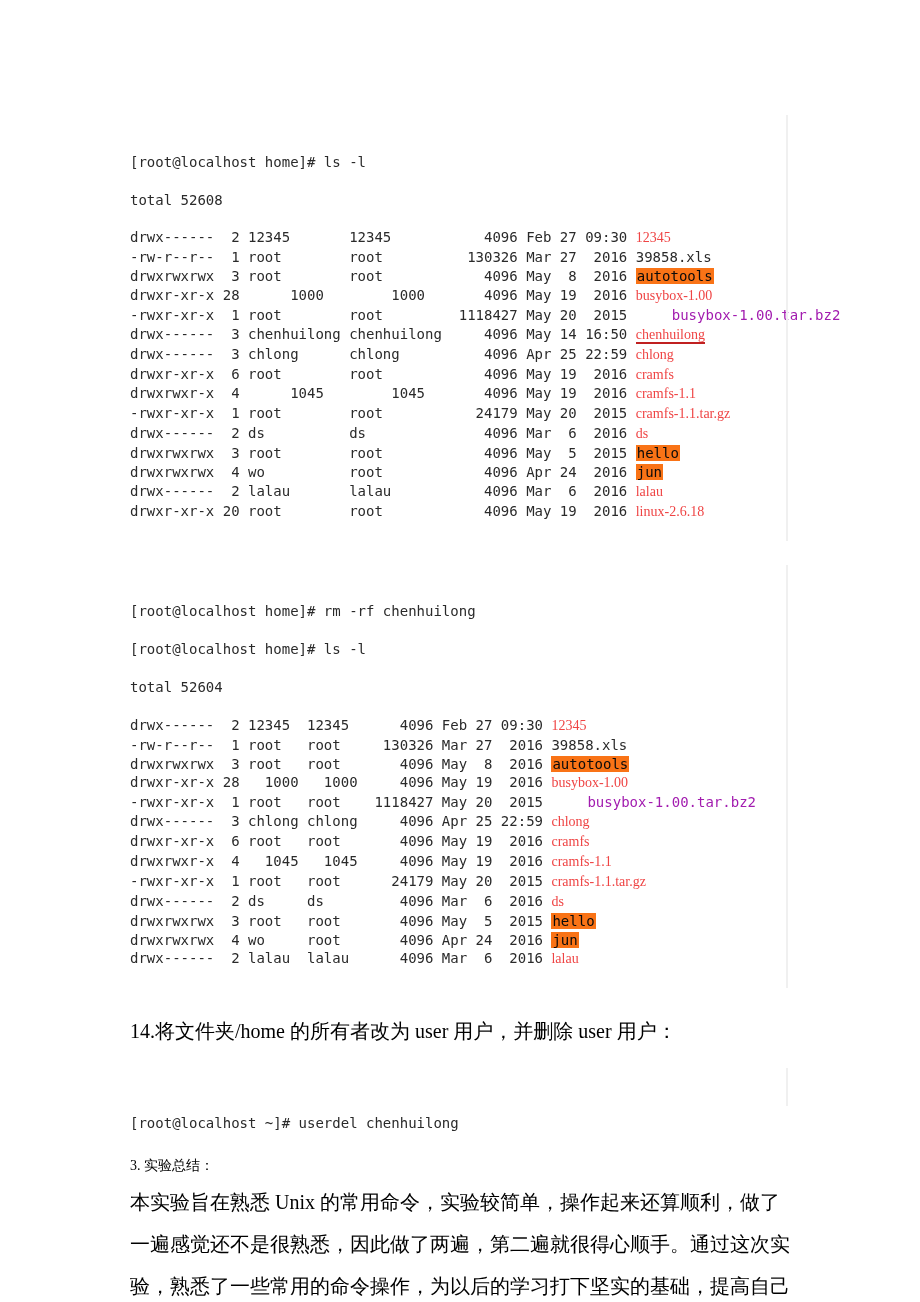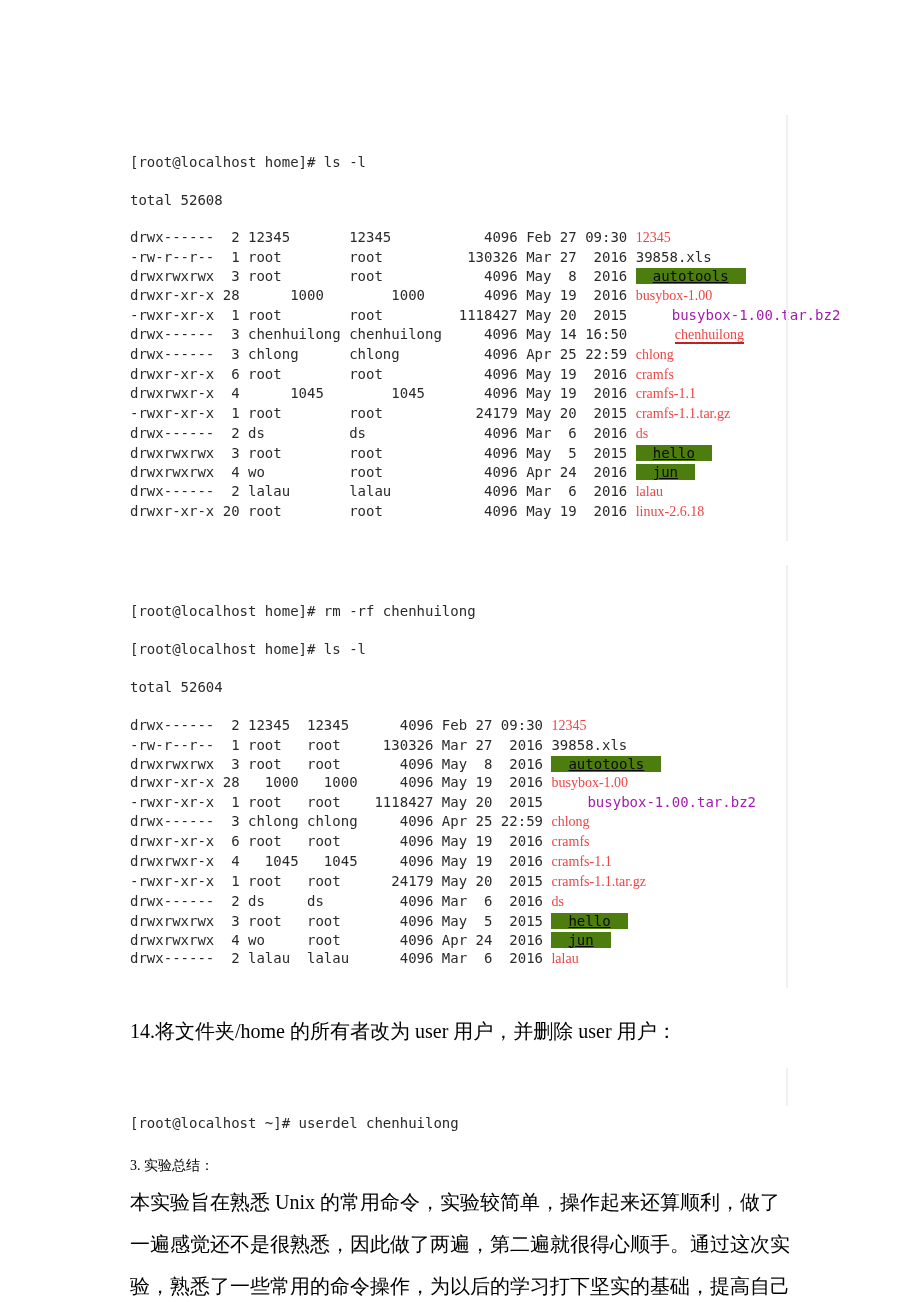--- a/index.html
+++ b/index.html
@@ -15,22 +15,22 @@
       font-family: "Consolas", "DejaVu Sans Mono", monospace;
       font-size: 14px;
       line-height: 1.35;
       white-space: pre;
       color: #2a2a2a;
       margin-bottom: 8px;
       position: relative;
     }
     .blue { color: #ef4444; font-family: Liberation Serif, serif; }
     .red  { color: #a21caf; margin-left: 36px; }
-    .hl   { background: #4d7c0f; color: #0a0a0a; padding: 0 17px; text-decoration: underline; }
-    .underline-red { border-bottom: 2px solid #c02020; margin-left: 39px; }
+    .hl   { background: #f97316; color: #0a0a0a; padding: 0 1px; }
+    .underline-red { border-bottom: 2px solid #c02020; }
     .gap { height: 16px; }
     .doc-text {
       font-family: "SimSun", "Microsoft YaHei", serif;
       font-size: 20px;
       line-height: 2.1;
       margin-top: 6px;
     }
     .doc-text.bigspace { margin-top: 22px; }
     .section-title {
       font-family: "SimSun", serif;

